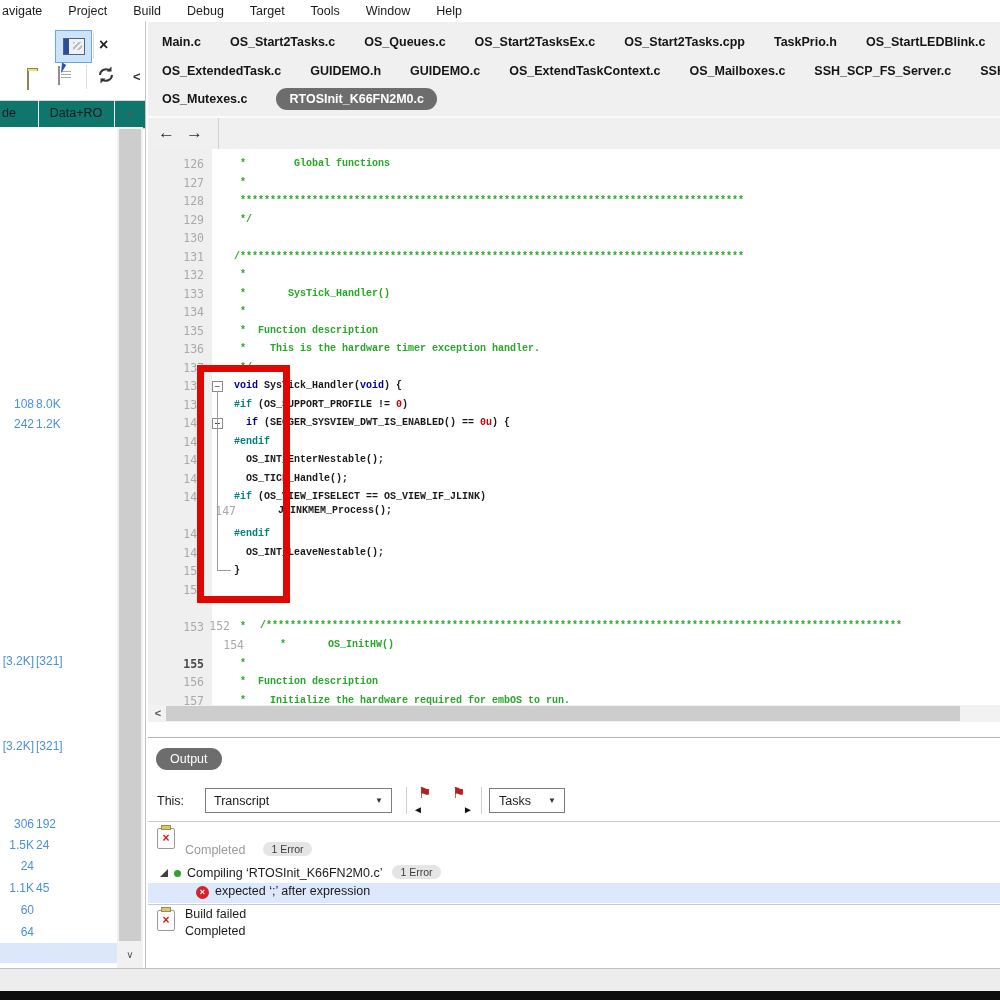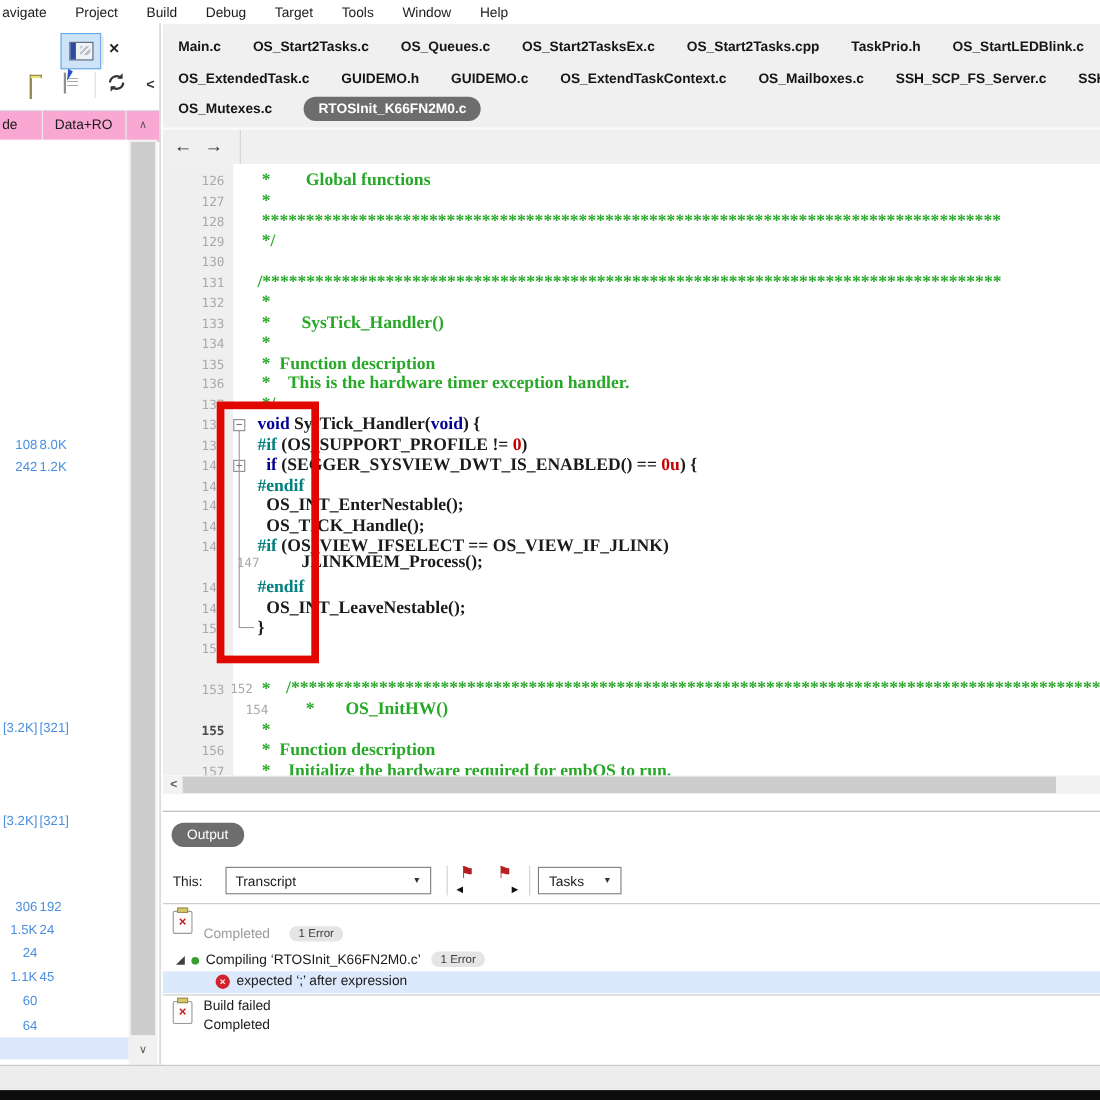--- a/index.html
+++ b/index.html
@@ -24,21 +24,21 @@
   #lp-close{left:99px;top:13px;font-size:16px;font-weight:900;color:#222;line-height:22px;}
   .vsep{width:1px;background:#dcdcdc;}
   .foldericon{position:relative;width:20px;height:13px;background:#ece27a;border:1px solid #8f854a;}
   .foldericon:before{content:"";position:absolute;top:-4px;left:-1px;width:9px;height:2px;
       background:#ece27a;border:1px solid #8f854a;border-bottom:none;}
   .propicon{position:relative;width:16px;height:18px;background:#fff;border:1px solid #8e8e8e;}
   .propicon:before{content:"";position:absolute;left:2px;top:4px;width:10px;height:9px;
       background:repeating-linear-gradient(#a8a8a8 0 1px,transparent 1px 3px);}
   .propicon:after{content:"";position:absolute;right:-5px;top:-4px;width:0;height:0;
       border-left:5px solid transparent;border-top:10px solid #2a50c8;transform:rotate(32deg);}
-  #lp-header{left:0;top:79px;width:145px;height:27px;background:#f9a8d4;
+  #lp-header{left:0;top:79px;width:145px;height:27px;background:#0f766e;
       border-top:1px solid #dadada;border-bottom:1px solid #cfcfcf;font-size:12.5px;}
   #lp-header .h1{position:absolute;left:2px;top:5px;}
   #lp-header .h2{position:absolute;left:38px;top:5px;width:76px;text-align:center;}
   .lp-colline{position:absolute;top:79px;width:1px;height:868px;background:#ececec;}
   #lp-body{left:0;top:106px;width:117px;height:841px;background:#fff;}
   .lp-row{position:absolute;left:0;width:117px;height:18px;font-size:12px;}
   .lp-row .c1{position:absolute;left:0;top:0;width:34px;text-align:right;color:#4a8fe0;}
   .lp-row .c2{position:absolute;left:36px;top:0;width:77px;color:#4a8fe0;}
   #lp-highlight{left:0;top:922px;width:117px;height:20px;background:#dde7fb;}
   #lp-scroll{left:117px;top:106px;width:26px;height:841px;background:#f1f1f1;}
@@ -65,21 +65,21 @@
   
   #code-area{left:148px;top:149px;width:852px;height:556px;background:#fff;overflow:hidden;}
   #gutter-bg{position:absolute;left:0;top:0;width:64px;height:100%;background:#efefef;}
   .code-row{position:absolute;left:0;width:852px;height:18.5px;line-height:18.5px;}
   .ln{position:absolute;left:0;width:56px;text-align:right;
       font-family:"DejaVu Sans Mono",monospace;font-size:11.5px;color:#a9a9a9;}
   .ln-cur{color:#4a4a4a;font-weight:bold;}
   .fold-box{position:absolute;left:64px;top:3.5px;width:11px;height:11px;border:1px solid #8a8a8a;
       background:#fff;font-size:10px;line-height:10px;text-align:center;color:#444;box-sizing:border-box;}
   .code-text{position:absolute;left:86px;white-space:pre;
-      font-family:Liberation Serif, serif;font-size:16px;font-weight:bold;}
+      font-family:Liberation Mono, monospace;font-size:10px;font-weight:bold;}
   .tok-com{color:#28a828;} .tok-kw{color:#000096;} .tok-pre{color:#00807e;}
   .tok-num{color:#c80000;} .tok-pln{color:#1a1a1a;}
   #fold-vline{left:217px;top:391px;width:1px;height:179px;background:#9a9a9a;}
   #fold-corner{left:217px;top:570px;width:14px;height:1px;background:#9a9a9a;}
 
   
   #hscroll{left:148px;top:705px;width:852px;height:17px;background:#f2f2f2;}
   #hscroll .btn{position:absolute;left:2px;top:0;width:16px;height:17px;color:#555;
       font-size:11px;font-weight:bold;text-align:center;line-height:17px;}
   #hs-thumb{position:absolute;left:18px;top:1px;width:794px;height:15px;background:#cdcdcd;}

